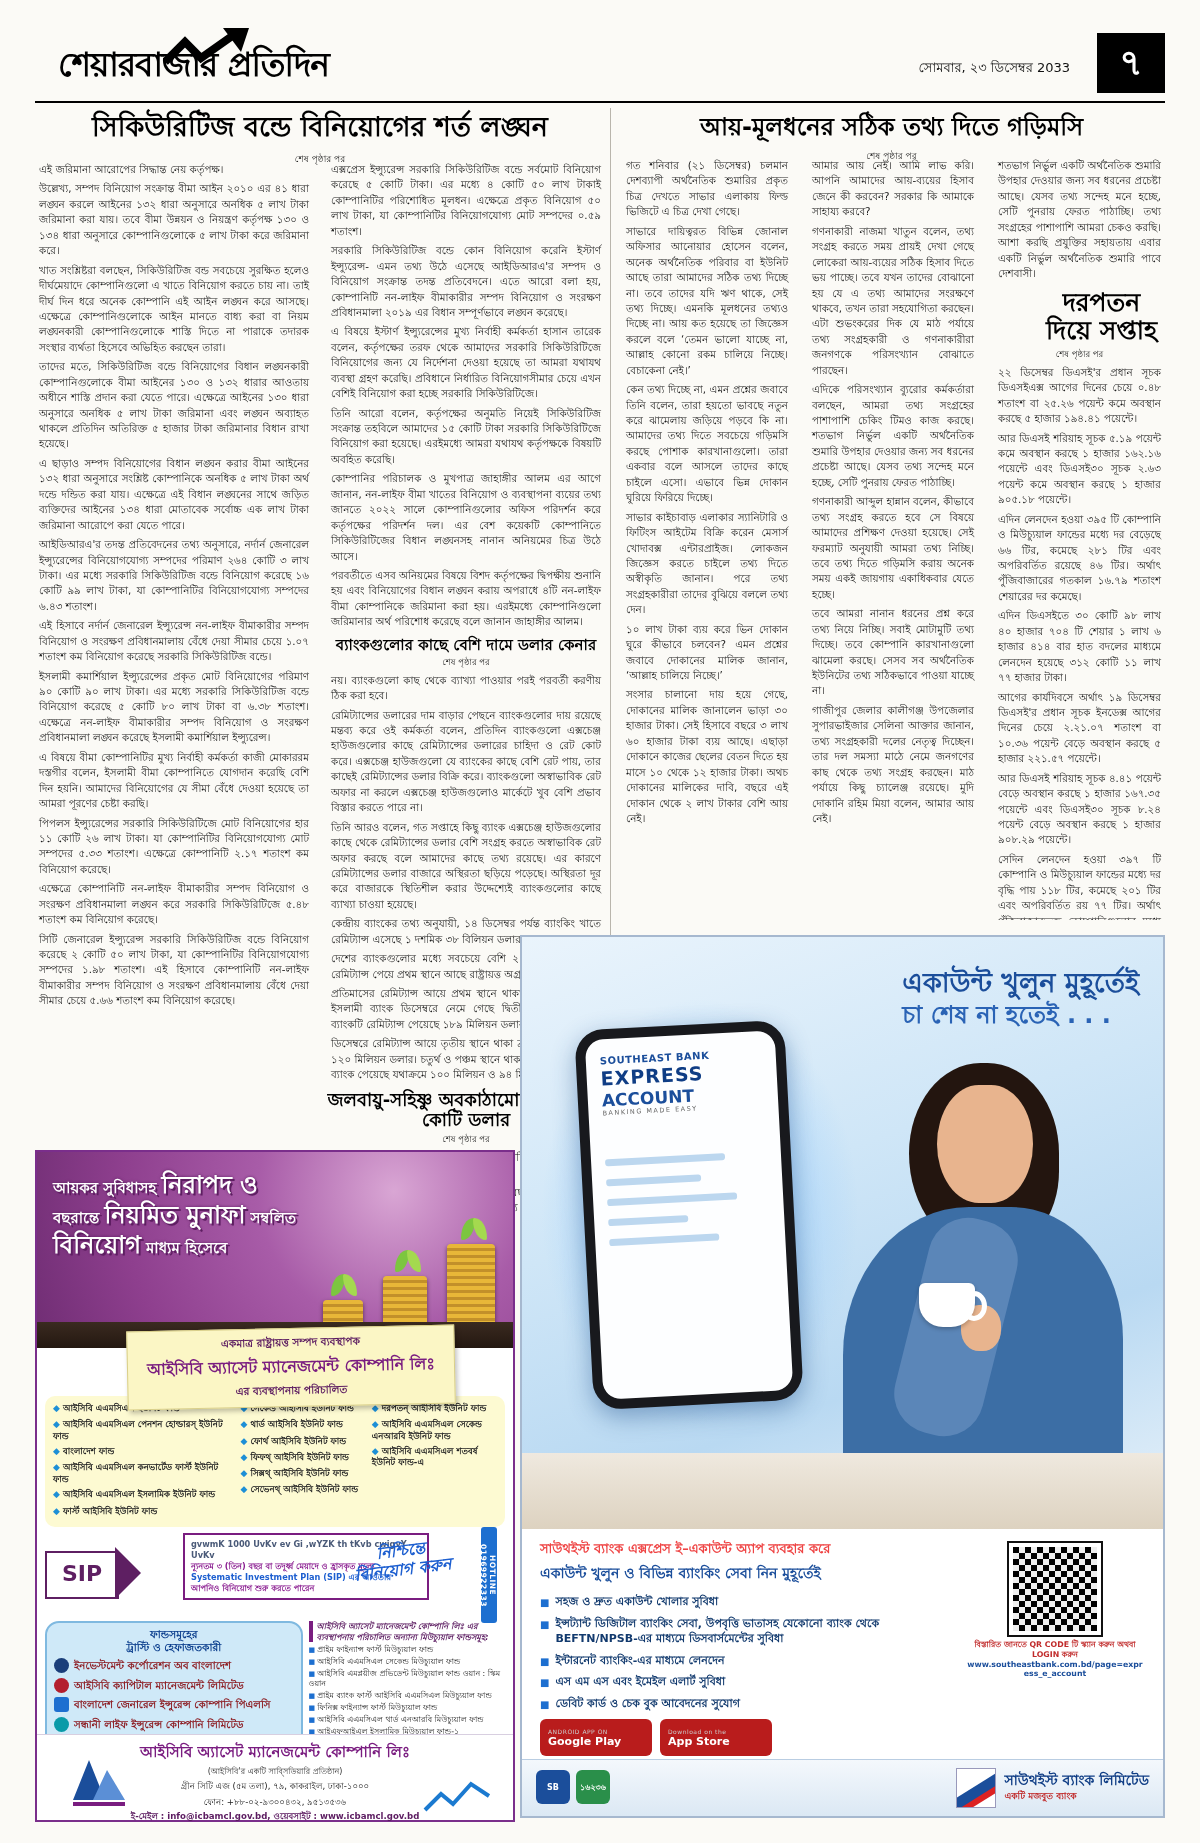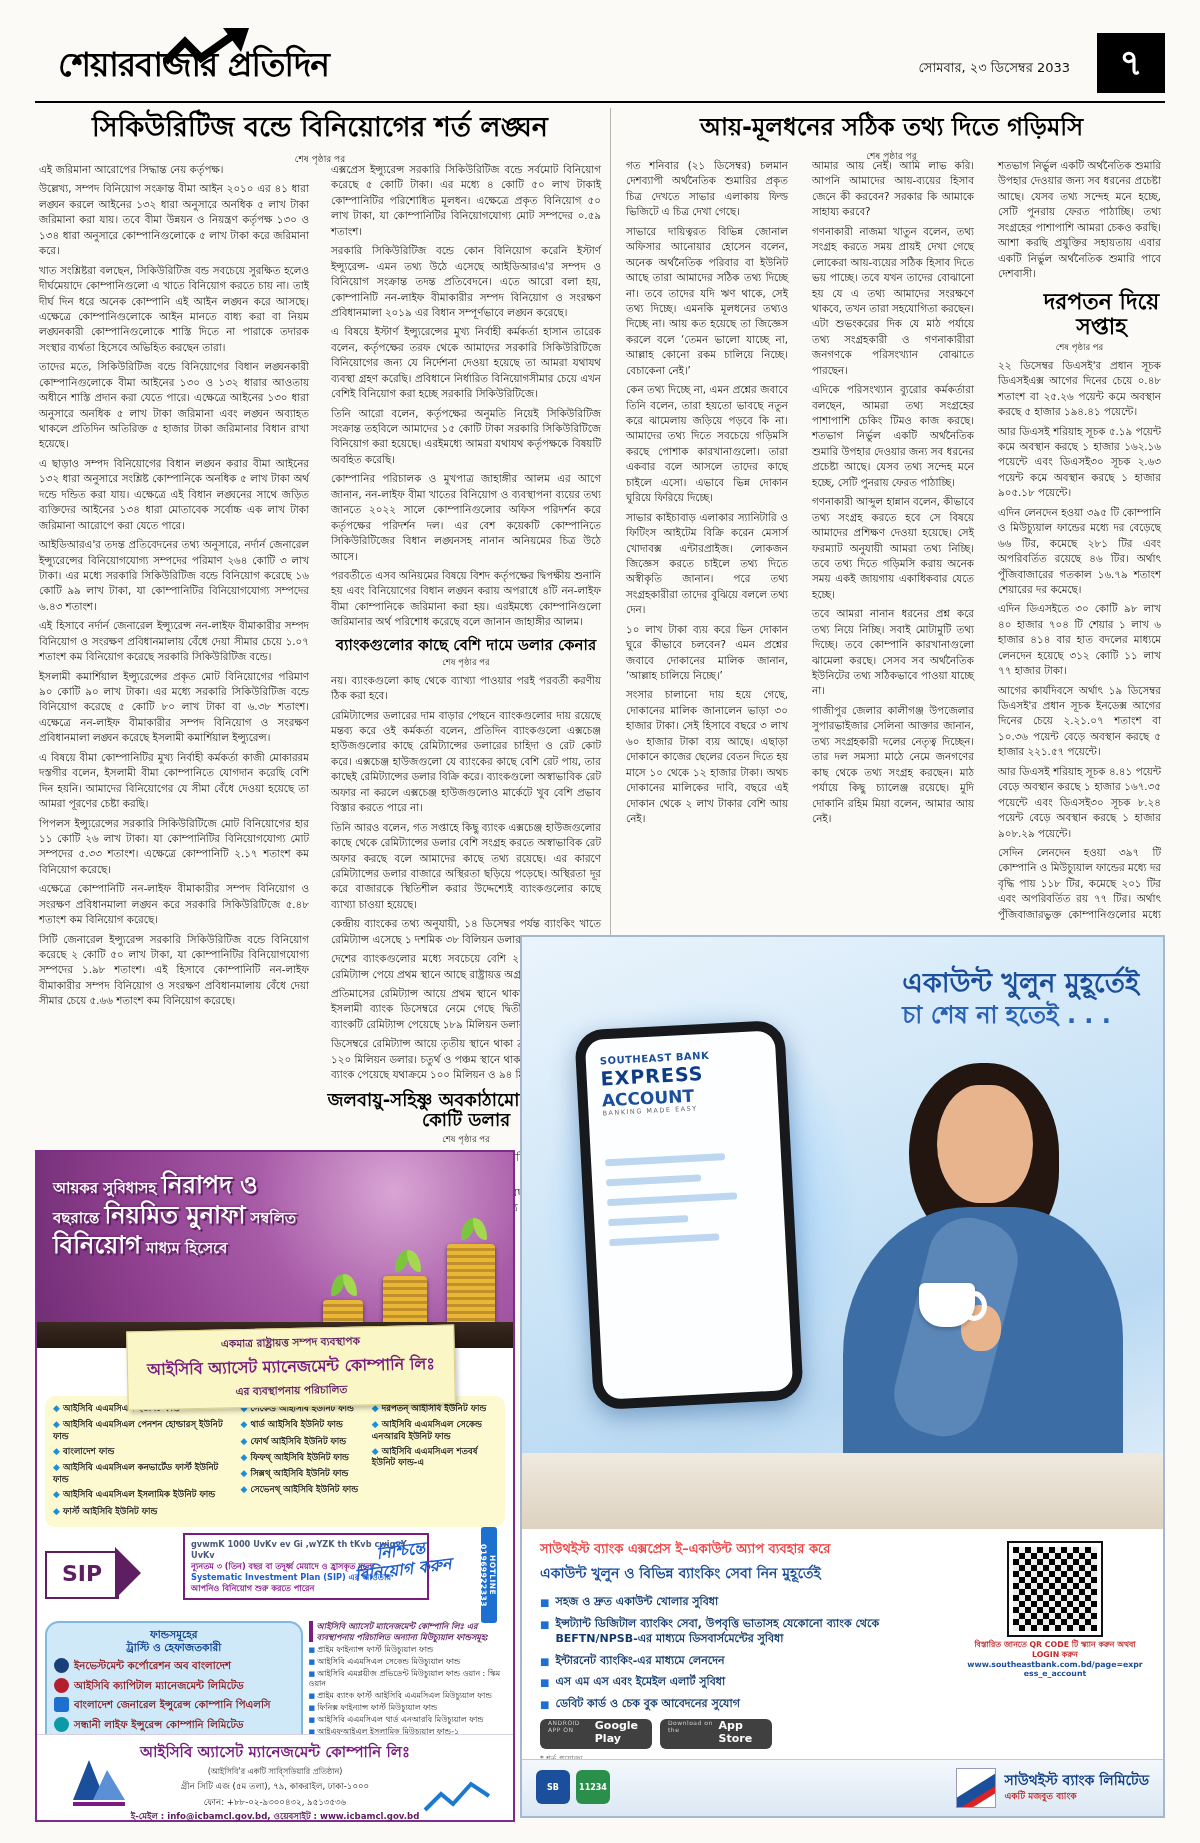--- a/index.html
+++ b/index.html
@@ -13,21 +13,21 @@
   .head-rule{position:absolute;left:35px;top:101px;width:1130px;height:2px;background:#000;}
   
   .headline-left{position:absolute;left:35px;top:106px;width:570px;text-align:center;font-size:27px;font-weight:800;color:#000;}
   .headline-right{position:absolute;left:618px;top:108px;width:547px;text-align:center;font-size:24px;font-weight:800;color:#000;}
   .cont{display:block;font-size:9px;font-weight:400;color:#222;margin-top:1px;}
   .story-rule{position:absolute;left:610px;top:108px;width:1px;height:860px;background:#b9b5ac;}
   .col{position:absolute;font-size:10.3px;line-height:1.5;text-align:justify;color:#1b1b1b;}
   .col p{margin:0 4px 4px;}
   .subhead{font-size:15px;font-weight:800;color:#000;text-align:center;margin:7px 0 2px;line-height:1.15;}
   .subhead.big{font-size:18px;}
-  .subhead.huge{font-size:22px;margin-left:44px;}
+  .subhead.huge{font-size:25px;margin-left:44px;}
   .subcont{display:block;text-align:center;font-size:8.5px;font-weight:400;color:#222;margin:0 0 4px;}
   
   .icb-ad{position:absolute;left:35px;top:1150px;width:480px;height:672px;border:2px solid #7a2e8b;background:#fff;box-sizing:border-box;}
   .icb-hero{position:relative;height:196px;background:radial-gradient(circle at 75% 20%,#d9a6d4 0,#a85ca8 35%,#8e3f8e 70%,#6f2d73 100%);overflow:hidden;}
   .icb-soil{position:absolute;left:0;bottom:0;width:100%;height:26px;background:linear-gradient(#3a2a20,#241811);}
   .icb-headline{position:absolute;left:16px;top:18px;width:270px;color:#fff;text-shadow:0 0 3px #5e1f62,2px 2px 0 #5e1f62;line-height:1.25;}
   .icb-h-sm{font-size:15px;font-weight:700;}
   .icb-h-lg{font-size:24px;font-weight:900;}
   .coin-stack{position:absolute;bottom:20px;border-radius:4px;background:repeating-linear-gradient(#e8b738 0 4px,#c2902a 4px 7px);box-shadow:0 2px 4px rgba(0,0,0,.5);}
   .sprout{position:absolute;width:26px;height:30px;}
@@ -101,21 +101,21 @@
   .seb-bullet{display:flex;gap:6px;font-size:11px;color:#123a6e;font-weight:600;margin-bottom:7px;line-height:1.35;}
   .seb-bullet .bq{color:#1d6fd0;font-size:10px;flex:none;margin-top:1px;}
   .qr-wrap{position:absolute;right:18px;top:14px;width:180px;text-align:center;}
   .qr{width:84px;height:84px;margin:0 auto;background:
       repeating-linear-gradient(90deg,#111 0 6px,#fff 6px 12px),
       repeating-linear-gradient(#111 0 6px,#fff 6px 12px);
       background-blend-mode:difference;border:4px solid #fff;outline:2px solid #111;}
   .qr-note{font-size:7.8px;color:#c02a2a;font-weight:700;margin-top:5px;line-height:1.3;}
   .qr-url{font-size:7.8px;color:#1b4e9b;font-weight:700;word-break:break-all;}
   .badges{display:flex;gap:8px;margin-top:2px;}
-  .badge{width:104px;height:30px;background:#404040;border-radius:6px;color:#fff;display:flex;flex-direction:row;justify-content:center;padding-left:8px;}
+  .badge{width:104px;height:37px;background:#b91c1c;border-radius:6px;color:#fff;display:flex;flex-direction:column;justify-content:center;padding-left:8px;}
   .badge .b-sm{font-size:6px;letter-spacing:.5px;color:#ccc;}
   .badge .b-lg{font-size:11px;font-weight:700;}
   .seb-note{font-size:7.5px;color:#555;margin-top:4px;}
   .seb-footer{position:absolute;left:0;bottom:0;width:100%;height:56px;background:linear-gradient(#f4f8fc,#dbe8f4);border-top:1px solid #b9cde2;}
   .seb-logo{position:absolute;right:14px;top:8px;display:flex;gap:8px;align-items:center;}
   .seb-logo-mark{width:38px;height:38px;background:#fff;border:1px solid #99b;position:relative;overflow:hidden;}
   .seb-logo-mark:before{content:"";position:absolute;left:-10px;top:14px;width:70px;height:12px;background:#1b4e9b;transform:rotate(-32deg);}
   .seb-logo-mark:after{content:"";position:absolute;left:-10px;top:26px;width:70px;height:6px;background:#d22;transform:rotate(-32deg);}
   .seb-bank-name{font-size:14px;font-weight:900;color:#0f3d85;line-height:1.2;}
   .seb-tagline{font-size:9px;color:#c02a2a;font-weight:700;}
@@ -452,21 +452,21 @@
         <div class="badge">
           <span class="b-sm">Download on the</span>
           <span class="b-lg">App Store</span>
         </div>
       </div>
       <div class="seb-note">* শর্ত প্রযোজ্য</div>
     </div>
     <div class="seb-footer">
       <div class="partner-logos">
         <div class="plogo" style="background:#1b4e9b;">SB</div>
-        <div class="plogo" style="background:#2a8f4a;">11234</div>
+        <div class="plogo" style="background:#2a8f4a;">১৬২৩৬</div>
       </div>
       <div class="seb-logo">
         <div class="seb-logo-mark"></div>
         <div>
           <div class="seb-bank-name">সাউথইস্ট ব্যাংক লিমিটেড</div>
           <div class="seb-tagline">একটি মজবুত ব্যাংক</div>
         </div>
       </div>
     </div>
   </div>

